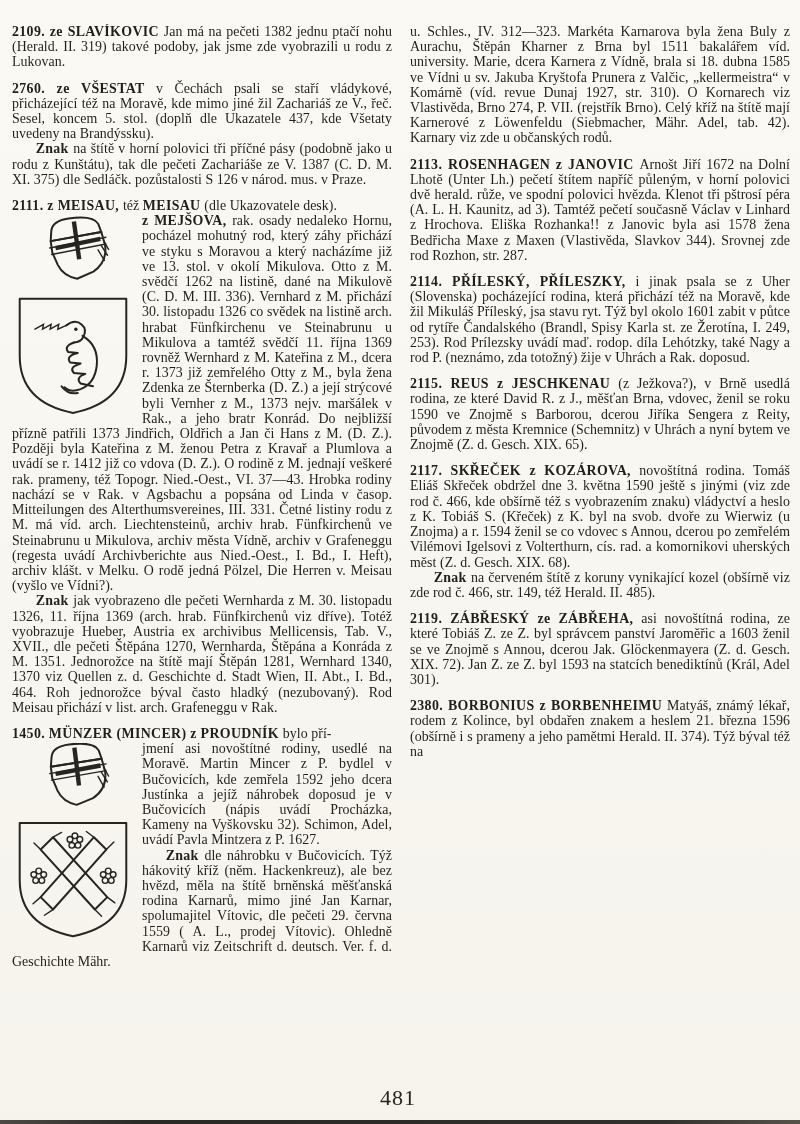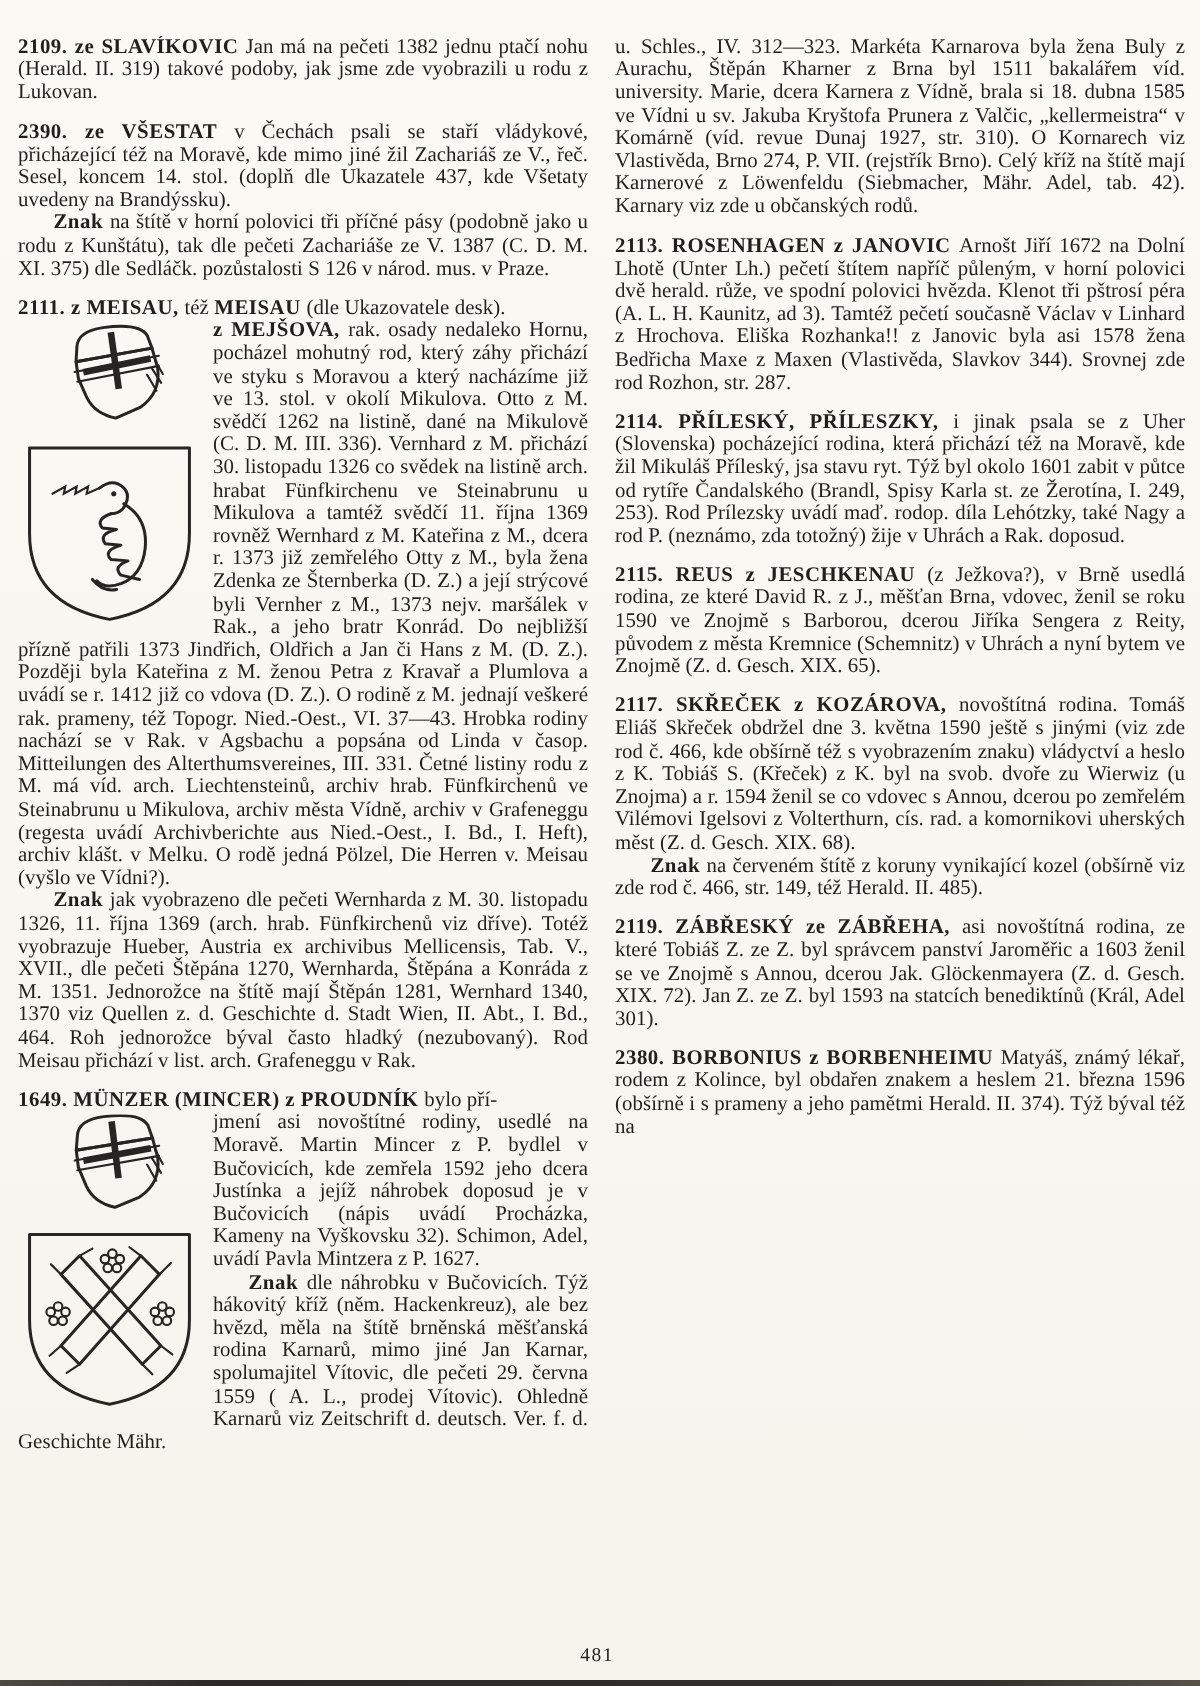--- a/index.html
+++ b/index.html
@@ -47,21 +47,21 @@
   }
   .arms-float svg{display:block;width:100%;height:auto;}
   .arms-line{fill:none;stroke:#272522;stroke-width:2.1;stroke-linecap:round;stroke-linejoin:round;}
   .arms-thick{fill:none;stroke:#272522;stroke-width:4.6;stroke-linecap:butt;}
   .arms-thin{fill:none;stroke:#272522;stroke-width:1.5;stroke-linecap:round;}
   .arms-fill{fill:#272522;stroke:none;}
   .page-number{
     position:absolute;
     bottom:13px;left:0;right:4px;
     text-align:center;
-    font-size:13px;
+    font-size:22px;
     letter-spacing:1px;
     color:#262420;
   }
   .scan-edge{
     position:absolute;
     left:0;right:0;bottom:0;
     height:4px;
     background:linear-gradient(90deg,#3a3733 0%,#14120f 18%,#1c1a16 82%,#454139 100%);
     opacity:.9;
   }
@@ -69,21 +69,21 @@
 </head>
 <body>
 
 <div id="page">
   <div class="columns">
     <div class="col" id="col-left">
         <div class="entry">
           <p class="para"><span class="seg-b">2109. ze SLAVÍKOVIC </span><span class="seg">Jan má na pečeti 1382 jednu ptačí nohu (Herald. II. 319) takové podoby, jak jsme zde vyobrazili u rodu z Lukovan.</span></p>
         </div>
         <div class="entry">
-          <p class="para"><span class="seg-b">2390. ze VŠESTAT </span><span class="seg">v Čechách psali se staří vládykové, přicházející též na Moravě, kde mimo jiné žil Zachariáš ze V., řeč. Sesel, koncem 14. stol. (doplň dle Ukazatele 437, kde Všetaty uvedeny na Brandýssku).</span></p>
+          <p class="para"><span class="seg-b">2760. ze VŠESTAT </span><span class="seg">v Čechách psali se staří vládykové, přicházející též na Moravě, kde mimo jiné žil Zachariáš ze V., řeč. Sesel, koncem 5. stol. (doplň dle Ukazatele 437, kde Všetaty uvedeny na Brandýssku).</span></p>
           <p class="para indent"><span class="seg-b">Znak </span><span class="seg">na štítě v horní polovici tři příčné pásy (podobně jako u rodu z Kunštátu), tak dle pečeti Zachariáše ze V. 1387 (C. D. M. XI. 375) dle Sedláčk. pozůstalosti S 126 v národ. mus. v Praze.</span></p>
         </div>
         <div class="entry">
           <p class="para"><span class="seg-b">2111. z MEISAU, </span><span class="seg">též </span><span class="seg-b">MEISAU </span><span class="seg">(dle Ukazovatele desk).</span></p>
           <div class="arms-float">
   <svg viewBox="0 0 124 212" xmlns="http://www.w3.org/2000/svg">
     <g transform="rotate(-8 64 36)">
       <path class="arms-line" d="M42 14 Q44 3 62 3 Q88 3 92 13 L94 22 L40 24 Z"></path>
       <path class="arms-line" d="M40 24 L94 22 L96 36 Q96 54 80 62 L62 67 Q48 62 44 50 L40 36 Z"></path>
       <path class="arms-thick" d="M67 7 L67 47"></path>
@@ -97,21 +97,21 @@
     <circle class="arms-fill" cx="65" cy="120" r="1.8"></circle>
     <path class="arms-line" d="M72 127 q17 10 15 31 q-2 19 -17 25 q-11 4 -17 -2"></path>
     <path class="arms-line" d="M63 134 q-11 4 -6 10 l10 1 q-13 3 -8 10 l11 1 q-13 4 -7 10 l12 1 q-11 4 -5 10 l13 3"></path>
     <path class="arms-line" d="M50 180 q7 9 17 7"></path>
   </svg>
 </div>
           <p class="para"><span class="seg-b">z MEJŠOVA, </span><span class="seg">rak. osady nedaleko Hornu, pocházel mohutný rod, který záhy přichází ve styku s Moravou a který nacházíme již ve 13. stol. v okolí Mikulova. Otto z M. svědčí 1262 na listině, dané na Mikulově (C. D. M. III. 336). Vernhard z M. přichází 30. listopadu 1326 co svědek na listině arch. hrabat Fünfkirchenu ve Steinabrunu u Mikulova a tamtéž svědčí 11. října 1369 rovněž Wernhard z M. Kateřina z M., dcera r. 1373 již zemřelého Otty z M., byla žena Zdenka ze Šternberka (D. Z.) a její strýcové byli Vernher z M., 1373 nejv. maršálek v Rak., a jeho bratr Konrád. Do nejbližší přízně patřili 1373 Jindřich, Oldřich a Jan či Hans z M. (D. Z.). Později byla Kateřina z M. ženou Petra z Kravař a Plumlova a uvádí se r. 1412 již co vdova (D. Z.). O rodině z M. jednají veškeré rak. prameny, též Topogr. Nied.-Oest., VI. 37—43. Hrobka rodiny nachází se v Rak. v Agsbachu a popsána od Linda v časop. Mitteilungen des Alterthumsvereines, III. 331. Četné listiny rodu z M. má víd. arch. Liechtensteinů, archiv hrab. Fünfkirchenů ve Steinabrunu u Mikulova, archiv města Vídně, archiv v Grafeneggu (regesta uvádí Archivberichte aus Nied.-Oest., I. Bd., I. Heft), archiv klášt. v Melku. O rodě jedná Pölzel, Die Herren v. Meisau (vyšlo ve Vídni?).</span></p>
           <p class="para indent"><span class="seg-b">Znak </span><span class="seg">jak vyobrazeno dle pečeti Wernharda z M. 30. listopadu 1326, 11. října 1369 (arch. hrab. Fünfkirchenů viz dříve). Totéž vyobrazuje Hueber, Austria ex archivibus Mellicensis, Tab. V., XVII., dle pečeti Štěpána 1270, Wernharda, Štěpána a Konráda z M. 1351. Jednorožce na štítě mají Štěpán 1281, Wernhard 1340, 1370 viz Quellen z. d. Geschichte d. Stadt Wien, II. Abt., I. Bd., 464. Roh jednorožce býval často hladký (nezubovaný). Rod Meisau přichází v list. arch. Grafeneggu v Rak.</span></p>
         </div>
         <div class="entry">
-          <p class="para"><span class="seg-b">1649. MÜNZER (MINCER) z PROUDNÍK </span><span class="seg">bylo pří-</span></p>
+          <p class="para"><span class="seg-b">1450. MÜNZER (MINCER) z PROUDNÍK </span><span class="seg">bylo pří-</span></p>
           <div class="arms-float">
   <svg viewBox="0 0 124 206" xmlns="http://www.w3.org/2000/svg">
     <g transform="rotate(-7 64 34)">
       <path class="arms-line" d="M42 12 Q44 1 62 1 Q88 1 92 11 L94 20 L40 22 Z"></path>
       <path class="arms-line" d="M40 22 L94 20 L96 34 Q96 52 80 60 L62 65 Q48 60 44 48 L40 34 Z"></path>
       <path class="arms-thick" d="M67 5 L67 45"></path>
       <path class="arms-thick" d="M44 30 L92 27"></path>
       <path class="arms-thin" d="M38 29 L98 26 M39 36 L97 33"></path>
       <path class="arms-thin" d="M88 38 l5 12 M92 34 l5 11 M95 29 l4 10"></path>
     </g>

